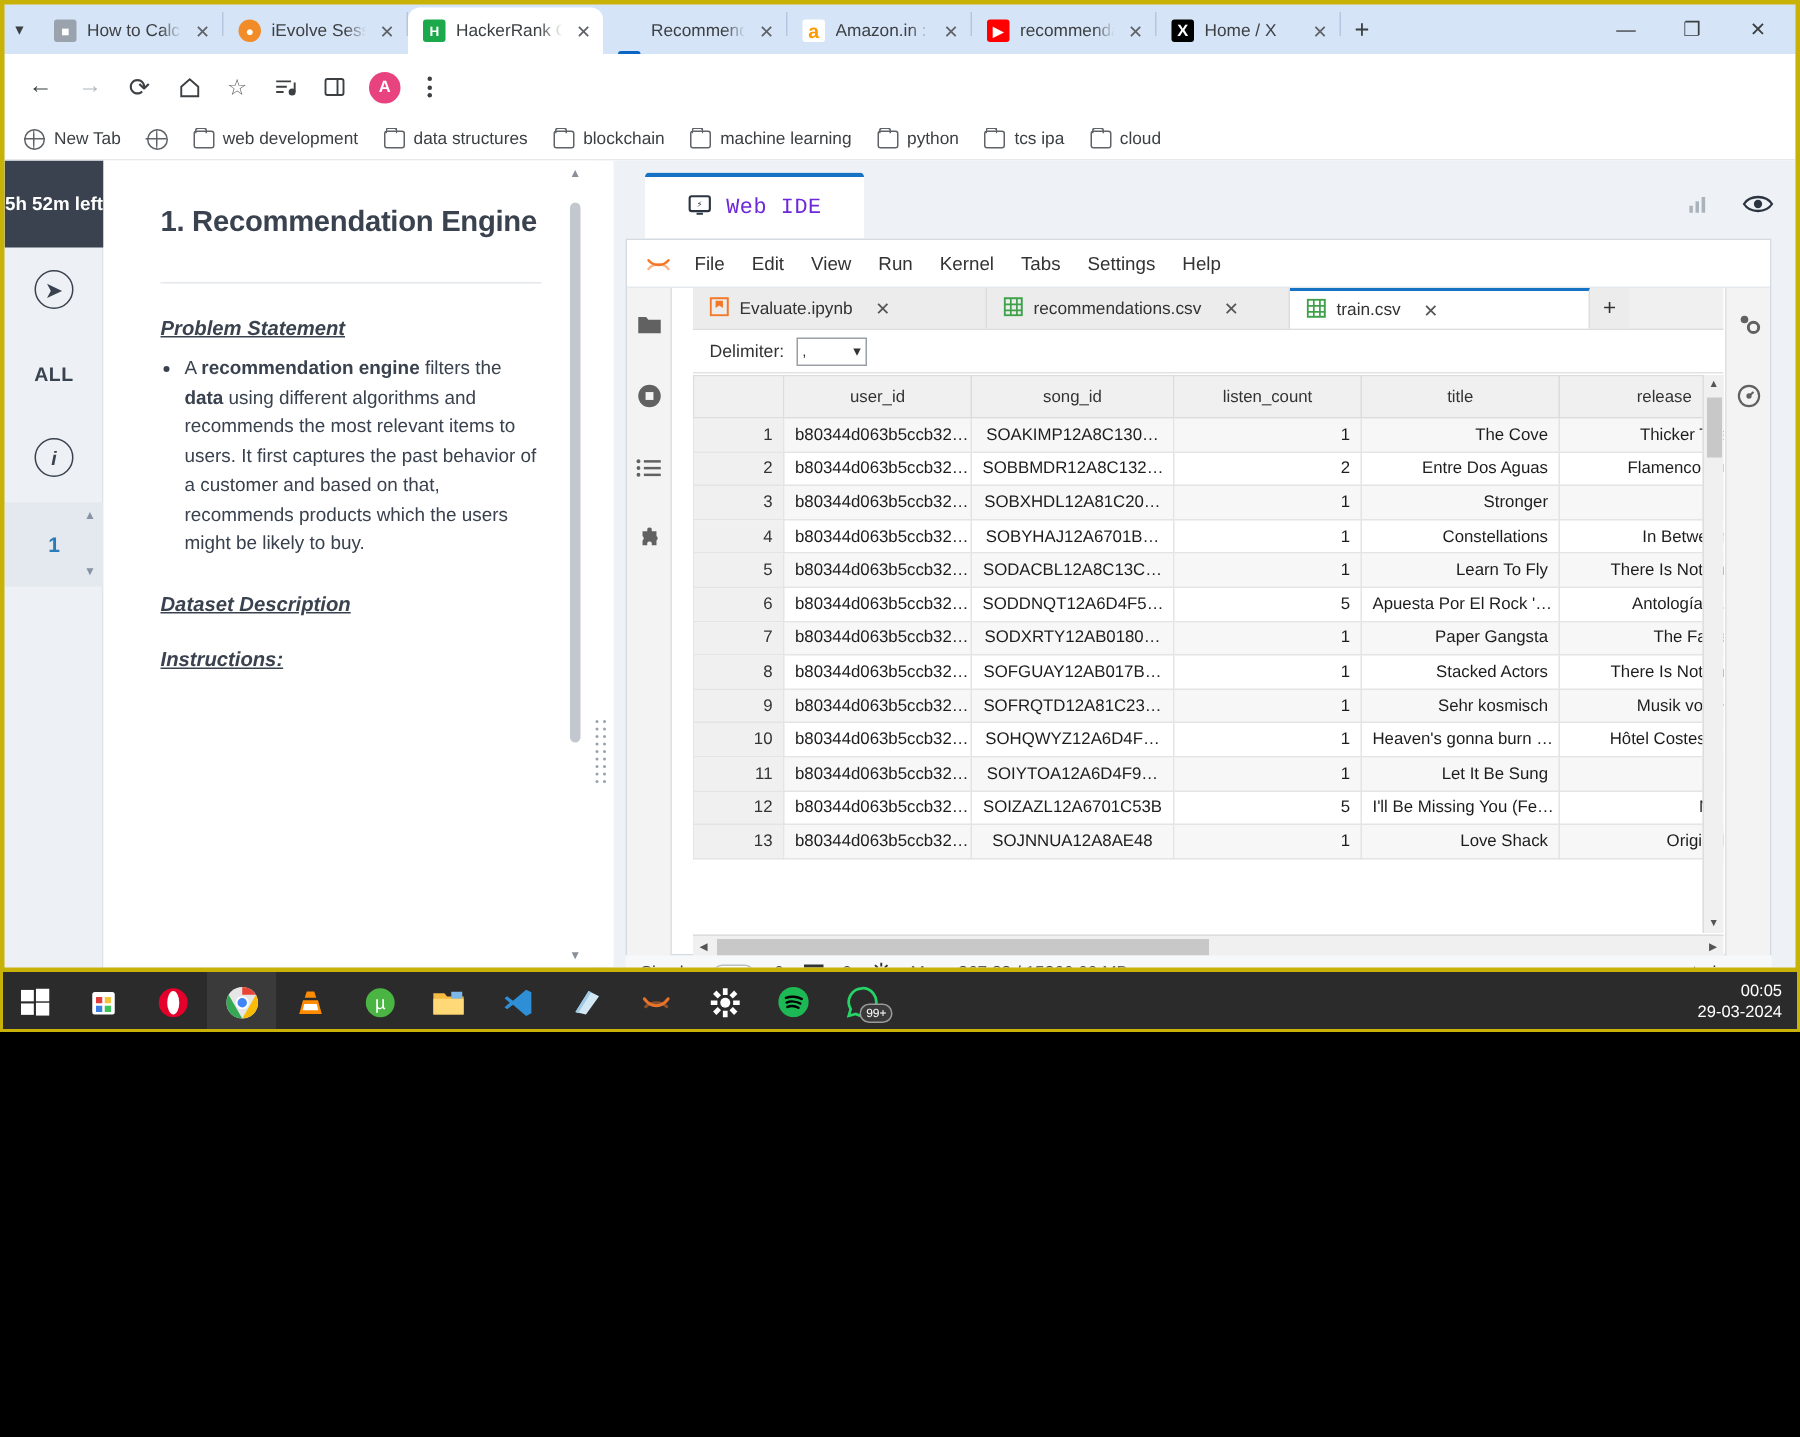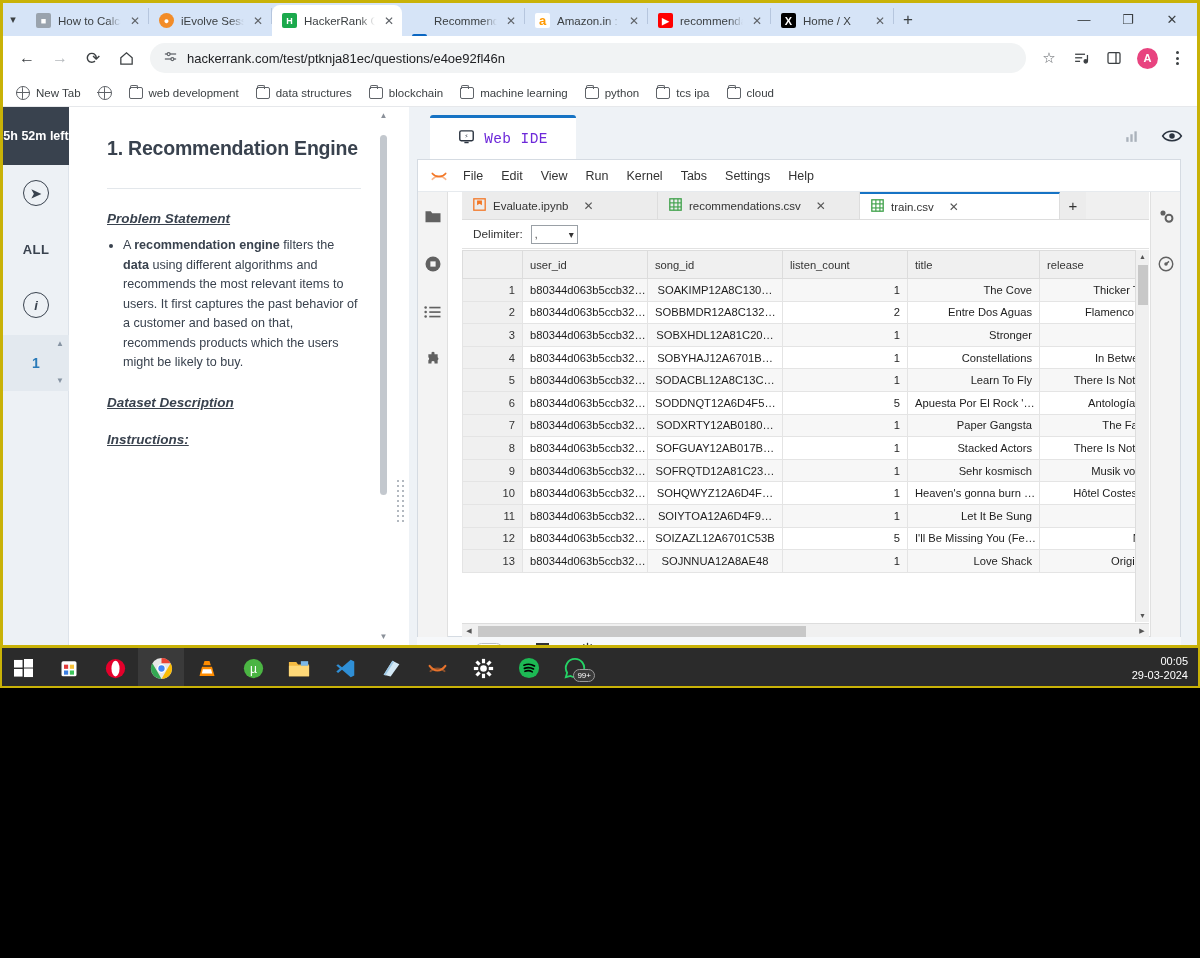--- a/index.html
+++ b/index.html
@@ -93,21 +93,21 @@
   .csvtab.active { background:#fff; border-top:2px solid #1673c4; }
   .csvtab .x { margin-left:8px; color:#555; font-size:12px; }
   .csvplus { width:26px; display:flex; align-items:center; justify-content:center; font-size:15px; color:#333; background:#ececec; }
   .delimrow { height:29px; display:flex; align-items:center; gap:8px; padding-left:11px; border-bottom:1px solid #e2e2e2; background:#fff; }
   .delimrow .lb { font-size:11.8px; color:#333; }
   .delimsel { width:47px; height:19px; border:1px solid #9aa0a6; background:#fff; display:flex; align-items:center; justify-content:space-between; padding:0 3px; font-size:10px; color:#333; }
 
   
   .grid { position:absolute; left:0; top:58px; right:0; bottom:16px; overflow:hidden; }
   table.csv { width:100%; border-collapse:collapse; table-layout:fixed; font-size:11.2px; color:#1d1d1d; }
-  table.csv th { background:#f0f0f0; border:1px solid #dcdcdc; height:28px; text-align:left; padding:0 7px; font-weight:normal; color:#333; overflow:hidden; white-space:nowrap; }
+  table.csv th { background:#f0f0f0; border:1px solid #dcdcdc; height:28px; text-align:center; padding:0 7px; font-weight:normal; color:#333; overflow:hidden; white-space:nowrap; }
   table.csv td { border:1px solid #e4e4e4; height:22.6px; padding:0 7px; text-align:right; white-space:nowrap; overflow:hidden; }
   table.csv tr:nth-child(odd) td { background:#f7f7f7; }
   table.csv tr:nth-child(even) td { background:#fff; }
   table.csv td.idx { text-align:right; color:#333; background:#f0f0f0 !important; }
   table.csv td.lft { text-align:left; }
   table.csv td.ctr { text-align:center; }
   .col-idx{width:60px;} .col-user{width:125px;} .col-song{width:135px;} .col-lc{width:125px;} .col-title{width:132px;} .col-rel{width:140px;}
 
   .vscroll { position:absolute; right:0; top:58px; width:14px; bottom:16px; background:#f0f0f0; border-left:1px solid #ddd; }
   .vscroll .ar { height:13px; display:flex; align-items:center; justify-content:center; font-size:7px; color:#555; }
@@ -194,31 +194,20 @@
     </div>
 
     <div class="navbar">
       <div class="navicon">←</div>
       <div class="navicon" style="color:#b5b9bd;">→</div>
       <div class="navicon" style="font-size:17px;">⟳</div>
       <div class="navicon">
         <svg width="17" height="17" viewBox="0 0 24 24" fill="none" stroke="#3c4043" stroke-width="1.8">
             <path d="M4 11 L12 4 L20 11 V20 H4 Z"></path>
           </svg>
-      </div>
-      <div class="omnibox">
-        <span>
-          <svg width="15" height="15" viewBox="0 0 24 24" fill="none" stroke="#5f6368" stroke-width="2">
-              <line x1="3" y1="8" x2="21" y2="8"></line>
-              <line x1="3" y1="16" x2="21" y2="16"></line>
-              <circle cx="9" cy="8" r="2.4" fill="#fff"></circle>
-              <circle cx="15" cy="16" r="2.4" fill="#fff"></circle>
-            </svg>
-        </span>
-        <span class="urltext">hackerrank.com/test/ptknja81ec/questions/e4oe92fl46n</span>
       </div>
       <div class="star">☆</div>
       <div class="navicon">
         <svg width="17" height="17" viewBox="0 0 24 24" fill="none" stroke="#3c4043" stroke-width="1.8">
             <line x1="3" y1="6" x2="17" y2="6"></line>
             <line x1="3" y1="11" x2="13" y2="11"></line>
             <line x1="3" y1="16" x2="10" y2="16"></line>
             <circle cx="18" cy="16" r="2.4" fill="#3c4043"></circle>
             <line x1="20.4" y1="16" x2="20.4" y2="7"></line>
           </svg>

